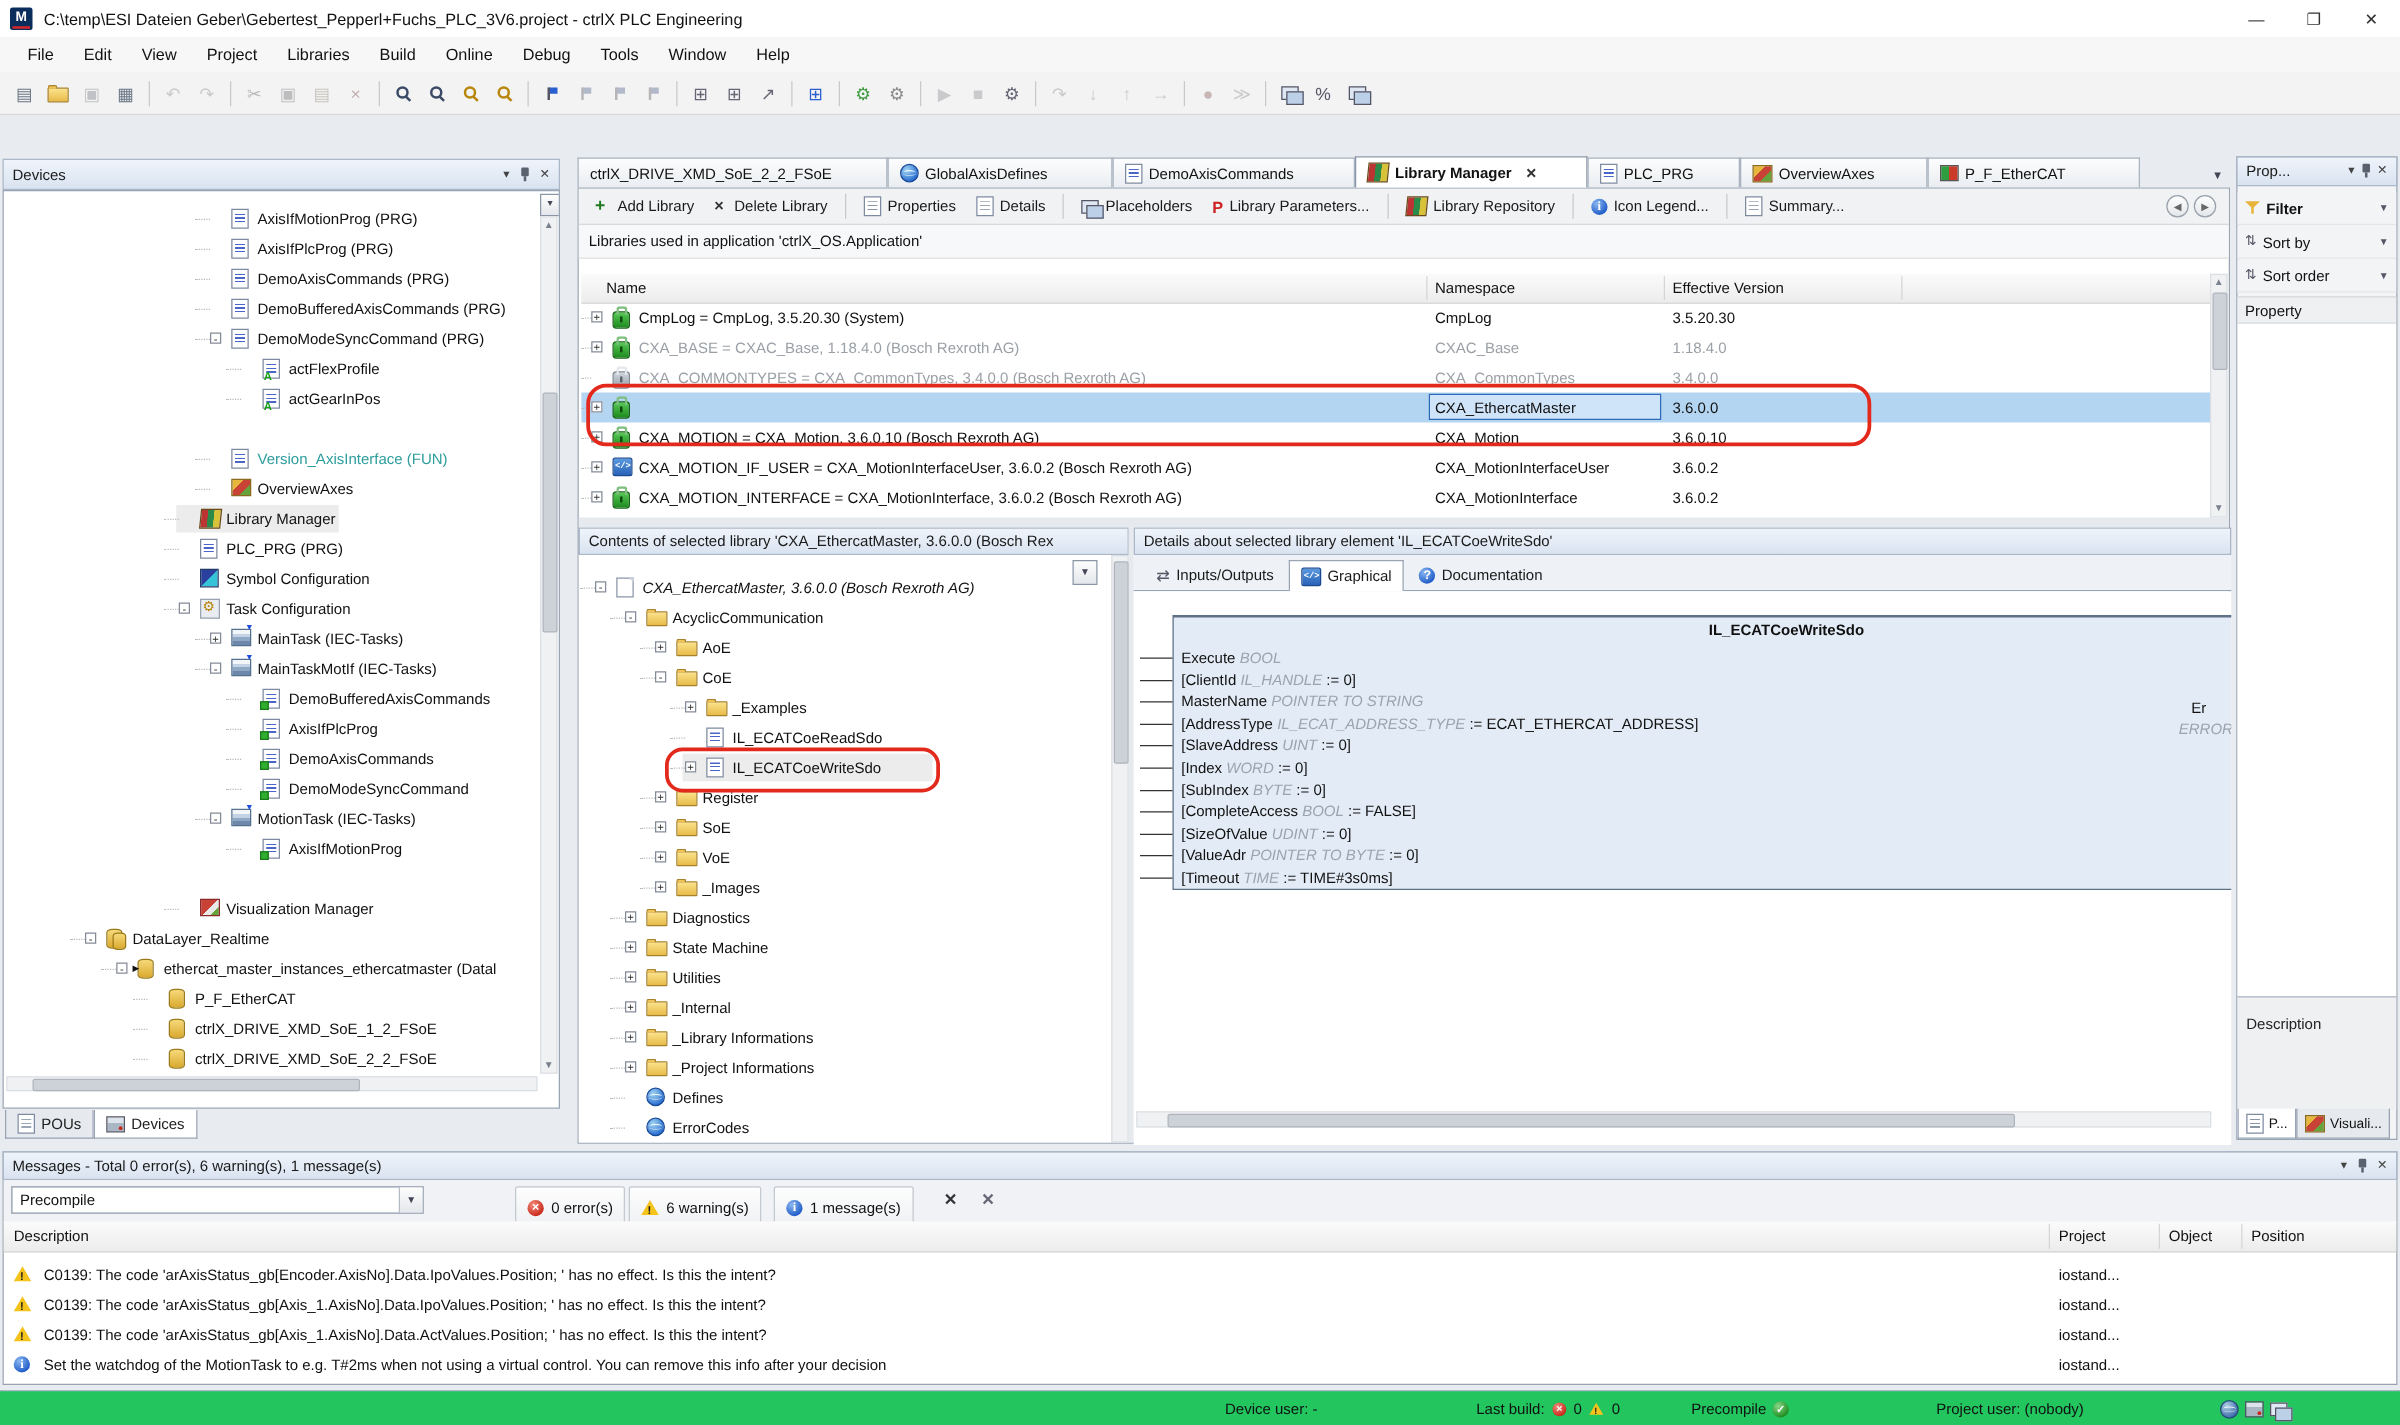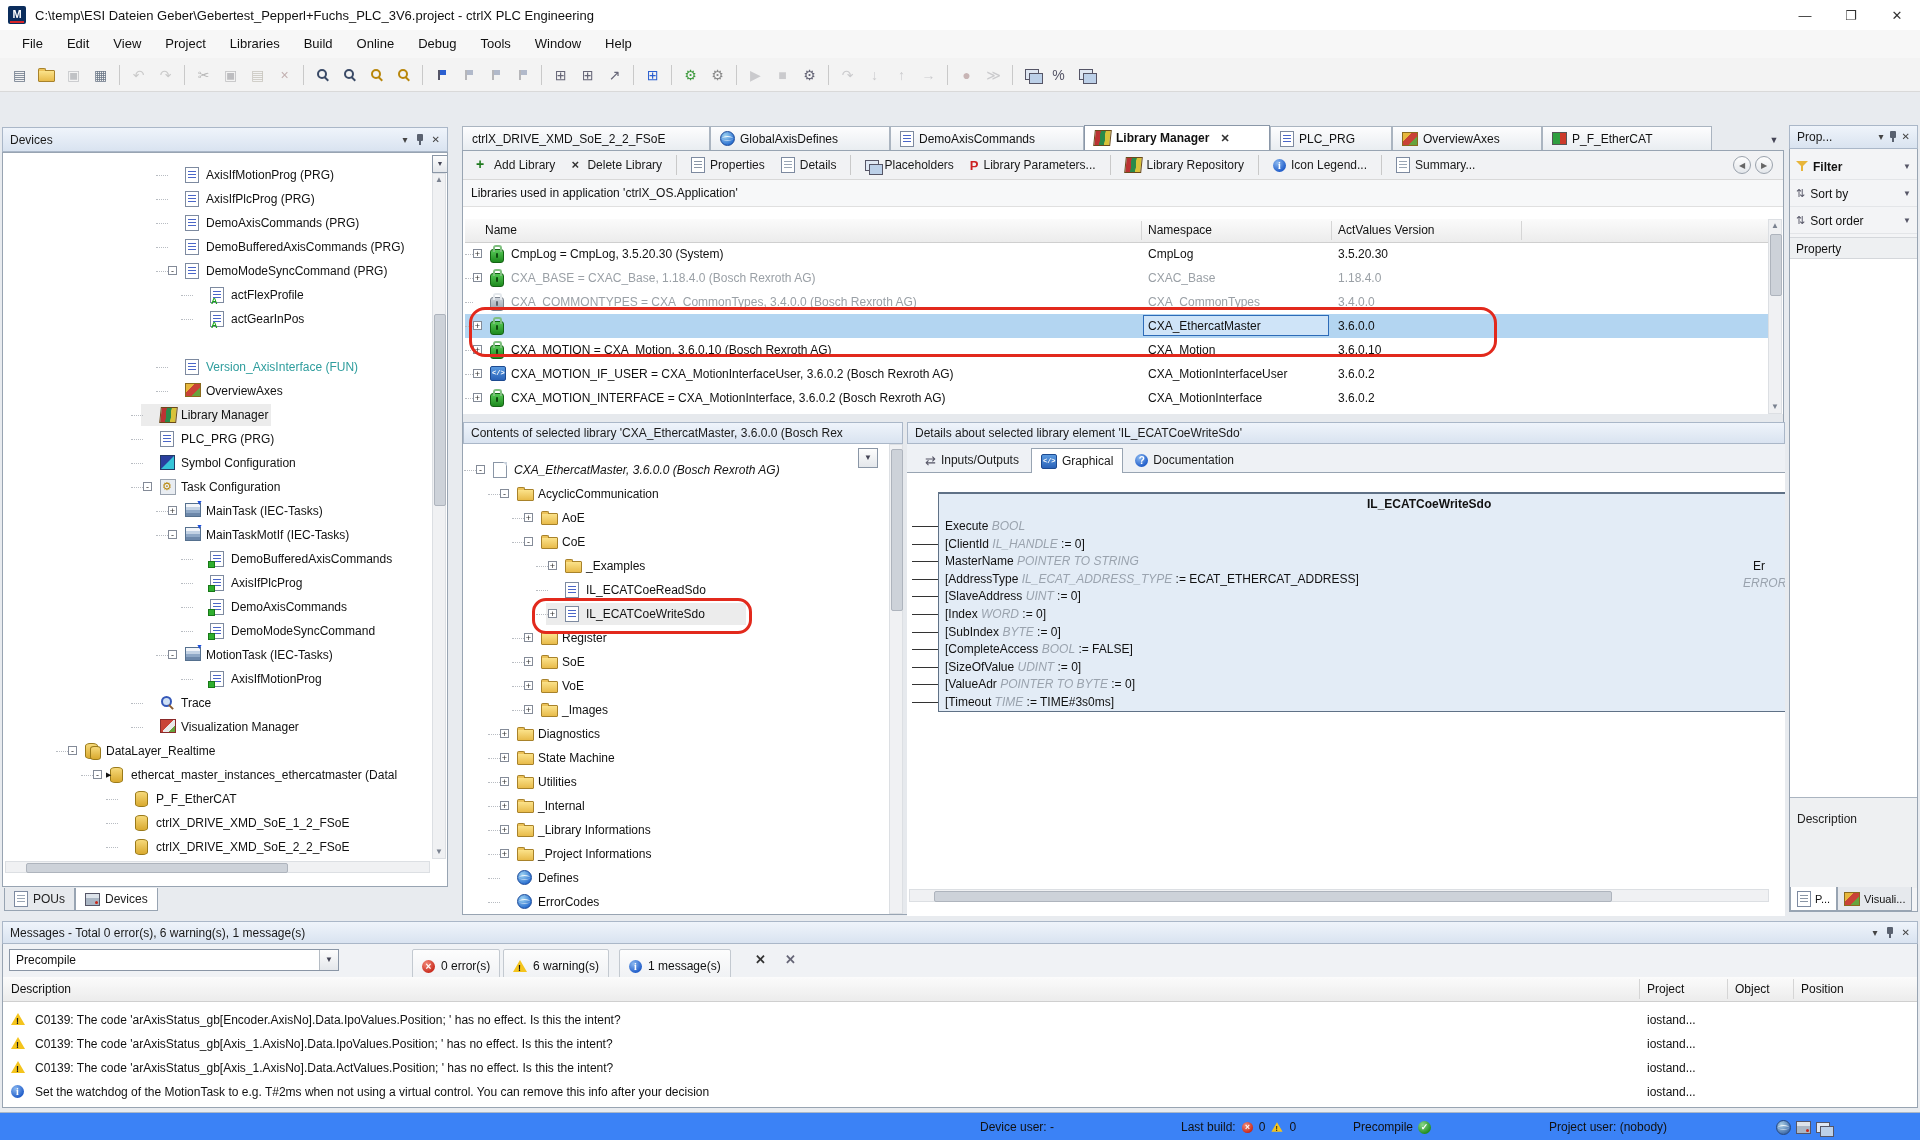--- a/index.html
+++ b/index.html
@@ -224,21 +224,21 @@
   .msgfiltx{position:absolute;top:8px;font-size:13px;color:#333;font-weight:bold;}
   .msg-th{position:absolute;left:0;top:55px;width:1914px;height:24px;background:linear-gradient(#fbfbfb,#ececec);border-bottom:1px solid #cfcfcf;font-size:12px;}
   .msg-th span{position:absolute;top:5px;}
   .msg-th .csep{position:absolute;top:2px;bottom:2px;width:1px;background:#d5d5d5;}
   .msgrow{position:absolute;left:0;width:1914px;height:24px;}
   .msgrow .icon{position:absolute;left:8px;top:5px;}
   .msgrow .dsc{position:absolute;left:32px;line-height:24px;white-space:nowrap;}
   .msgrow .prj{position:absolute;left:1644px;line-height:24px;}
 
   
-  #statusbar{position:absolute;left:0;top:1112px;width:1920px;height:28px;background:#3b82f6;border-top:1px solid #aab8c8;font-size:12px;}
+  #statusbar{position:absolute;left:0;top:1112px;width:1920px;height:28px;background:#22c55e;border-top:1px solid #aab8c8;font-size:12px;}
   .sbitem{position:absolute;top:0;line-height:28px;white-space:nowrap;display:flex;align-items:center;gap:5px;height:28px;}
 </style>
 </head>
 <body>
 
 <div id="app">
 
   <div class="titlebar">
     <span class="appico"></span>
     <span class="title-text">C:\temp\ESI Dateien Geber\Gebertest_Pepperl+Fuchs_PLC_3V6.project - ctrlX PLC Engineering</span>
@@ -500,25 +500,20 @@
             <span class="stub" style="left: 153px;"></span>
             <span class="texp" style="left: 165px;">-</span>
             <span class="icon i-task" style="left: 182px;"></span>
             <span class="tlbl" style="left: 203px;">MotionTask (IEC-Tasks)</span>
           </div>
           <div class="trow" style="top: 514px;">
             <span class="stub" style="left: 178px;"></span>
             <span class="icon i-taskprg" style="left: 207px;"></span>
             <span class="tlbl" style="left: 228px;">AxisIfMotionProg</span>
           </div>
-          <div class="trow" style="top: 538px;">
-            <span class="stub" style="left: 128px;"></span>
-            <span class="icon i-trace" style="left: 157px;"></span>
-            <span class="tlbl" style="left: 178px;">Trace</span>
-          </div>
           <div class="trow" style="top: 562px;">
             <span class="stub" style="left: 128px;"></span>
             <span class="icon i-visumgr" style="left: 157px;"></span>
             <span class="tlbl" style="left: 178px;">Visualization Manager</span>
           </div>
           <div class="trow" style="top: 586px;">
             <span class="stub" style="left: 53px;"></span>
             <span class="texp" style="left: 65px;">-</span>
             <span class="icon i-db2" style="left: 82px;"></span>
             <span class="tlbl" style="left: 103px;">DataLayer_Realtime</span>
@@ -646,21 +641,21 @@
           <span class="navcirc">◀</span>
           <span class="navcirc">▶</span>
         </div>
       </div>
     <div class="infobar">
       <span>Libraries used in application 'ctrlX_OS.Application'</span>
     </div>
     <div class="lm-th" id="lmheader">
         <span style="left: 20px;">Name</span>
         <span style="left: 683px;">Namespace</span>
-        <span style="left: 873px;">ActValues Version</span>
+        <span style="left: 873px;">Effective Version</span>
         <span class="csep" style="left: 676px;"></span>
         <span class="csep" style="left: 866px;"></span>
         <span class="csep" style="left: 1056px;"></span>
       </div>
     <div id="librows">
         <div class="librow" style="top: 0px;">
           <span class="stub" style="position: absolute; left: 0px; top: 12px; width: 8px; border-top: 1px dotted rgb(184, 188, 194);"></span>
           <span class="texp" style="left: 8px;">+</span>
           <span class="icon i-lock-green" style="left: 25px;"></span>
           <span class="nm">CmpLog = CmpLog, 3.5.20.30 (System)</span>

